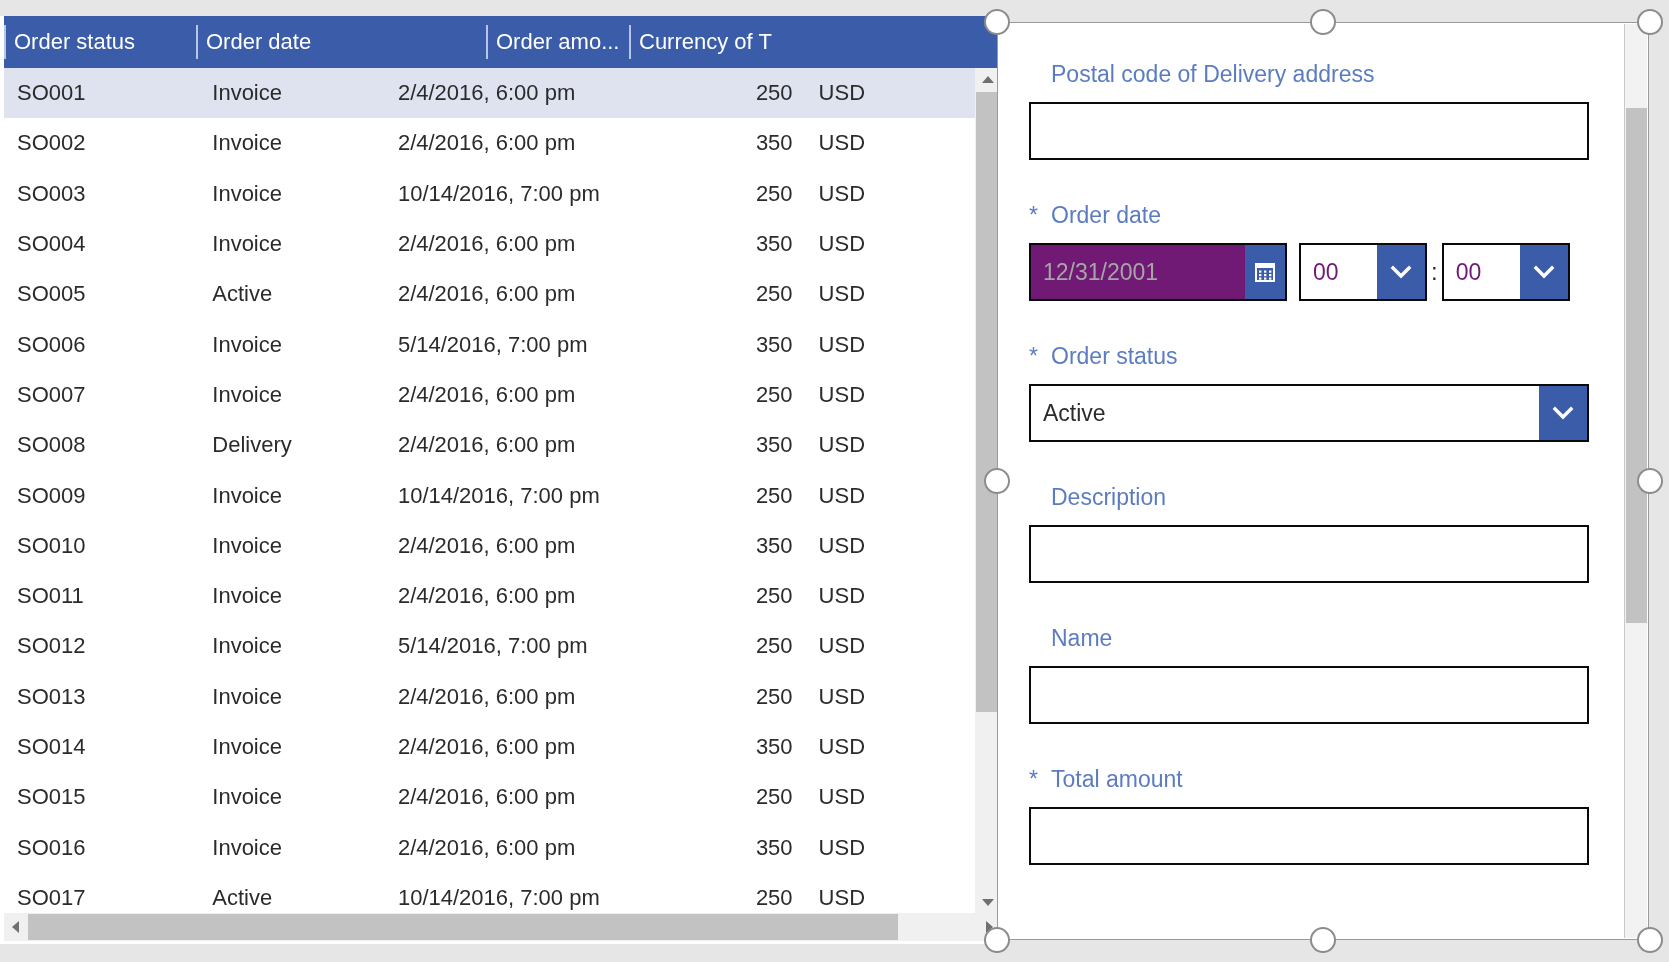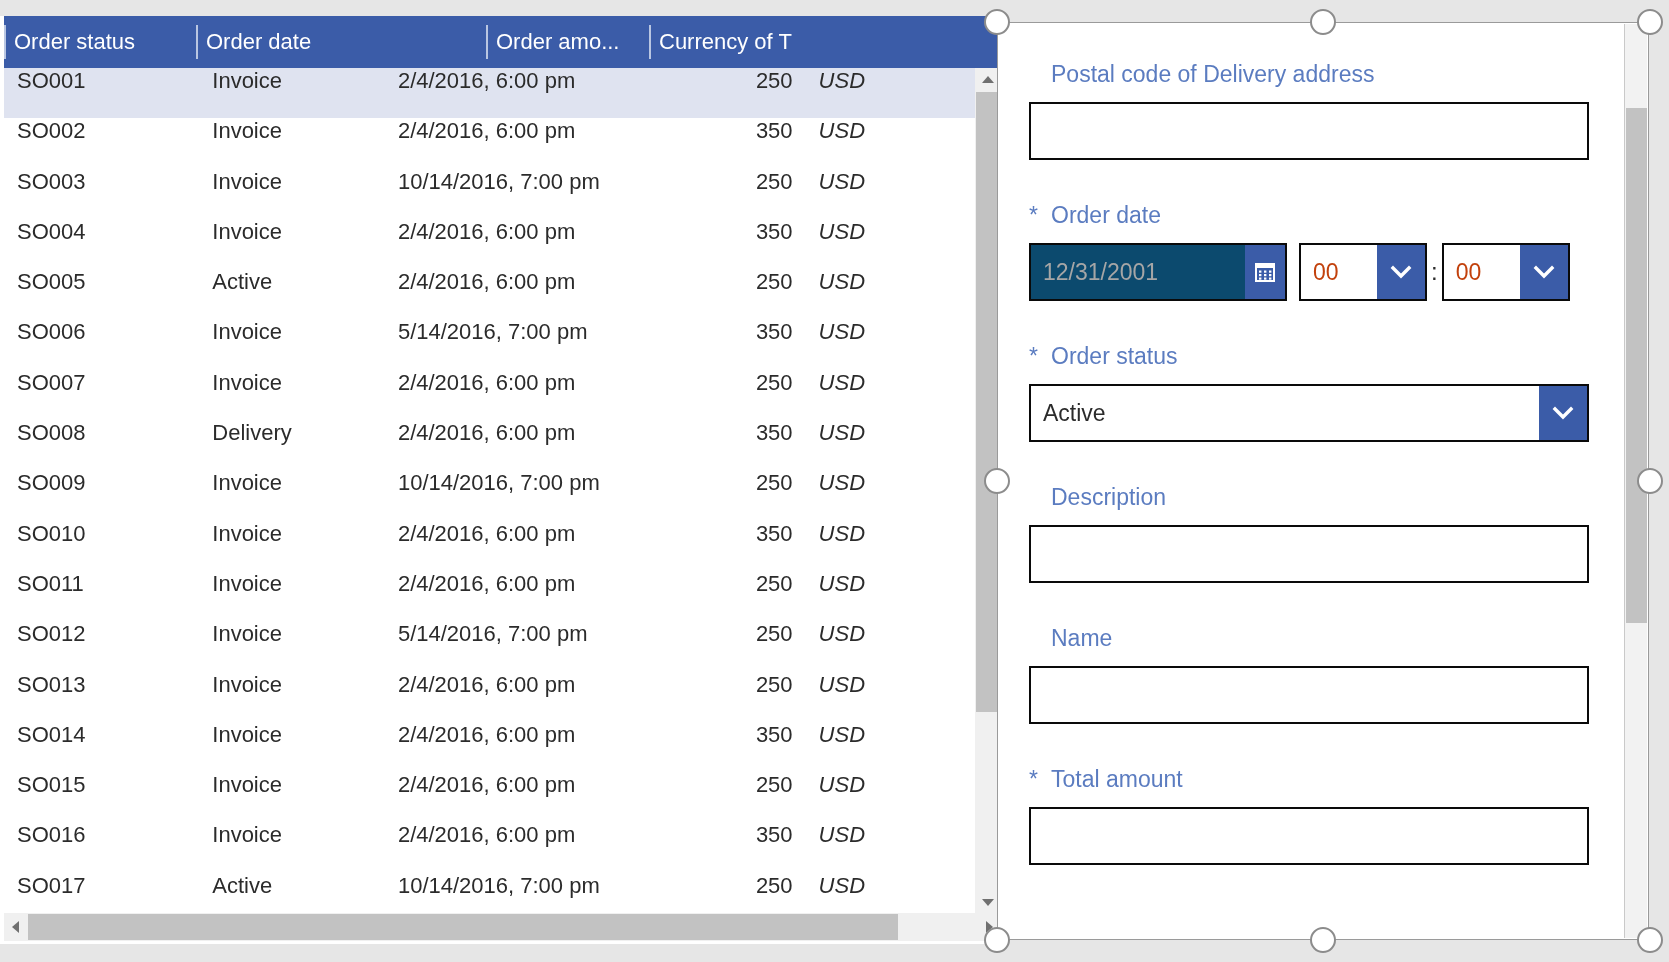--- a/index.html
+++ b/index.html
@@ -70,47 +70,48 @@
     top: 2px;
     bottom: 2px;
     width: 2px;
     background: #b9c6e2;
   }
 
   .hc-id     { width: 205px; padding-left: 13px; }
   .hc-status { width: 192px; }
   .hc-date   { width: 290px; }
   .hc-total  { width: 143px; }
-  .hc-curr   { width: 200px; margin-left: 20px; }
+  .hc-curr   { width: 200px; }
 
   .grid-body {
     position: absolute;
     left: 4px;
     top: 52px;
     width: 996px;
     height: 845px;
     overflow: hidden;
     background: #fff;
   }
 
   .grow {
     display: flex;
+    align-items: center;
     height: 50.3px;
     font-size: 22px;
     color: #2b2b2b;
     box-sizing: border-box;
   }
   .grow.selected { background: #dfe3f0; }
 
   .cell { box-sizing: border-box; white-space: nowrap; overflow: hidden; }
   .c-id     { width: 205px; padding-left: 13px; }
   .c-status { width: 192px; padding-left: 10px; }
   .c-date   { width: 290px; padding-left: 10px; }
   .c-total  { width: 143px; padding-right: 14px; text-align: right; }
-  .c-curr   { width: 200px; padding-left: 12px; font-style: italic; }
+  .c-curr   { width: 200px; padding-left: 12px; }
 
   
   .v-scroll {
     position: absolute;
     left: 975px;
     top: 52px;
     width: 25px;
     height: 845px;
     background: #f0f0f0;
   }
@@ -254,21 +255,21 @@
     overflow: hidden;
   }
 
   .datetime-row { display: flex; align-items: center; }
 
   .date-box {
     box-sizing: border-box;
     width: 258px;
     height: 58px;
     border: 2px solid #0a0a0a;
-    background: #0c4a6e;
+    background: #701a75;
     display: flex;
     align-items: stretch;
     overflow: hidden;
   }
   .date-input {
     flex: 1;
     font-size: 23px;
     color: #a6a6a6;
     padding: 0 12px;
     line-height: 54px;
@@ -289,21 +290,21 @@
     border: 2px solid #0a0a0a;
     background: #fff;
     display: flex;
     align-items: stretch;
     overflow: hidden;
     margin-left: 12px;
   }
   .spin-val {
     flex: 1;
     font-size: 23px;
-    color: #c2410c;
+    color: #701a75;
     padding: 0 12px;
     line-height: 54px;
   }
   .spin-btn {
     width: 48px;
     background: #3b5ca8;
     display: flex;
     align-items: center;
     justify-content: center;
   }

